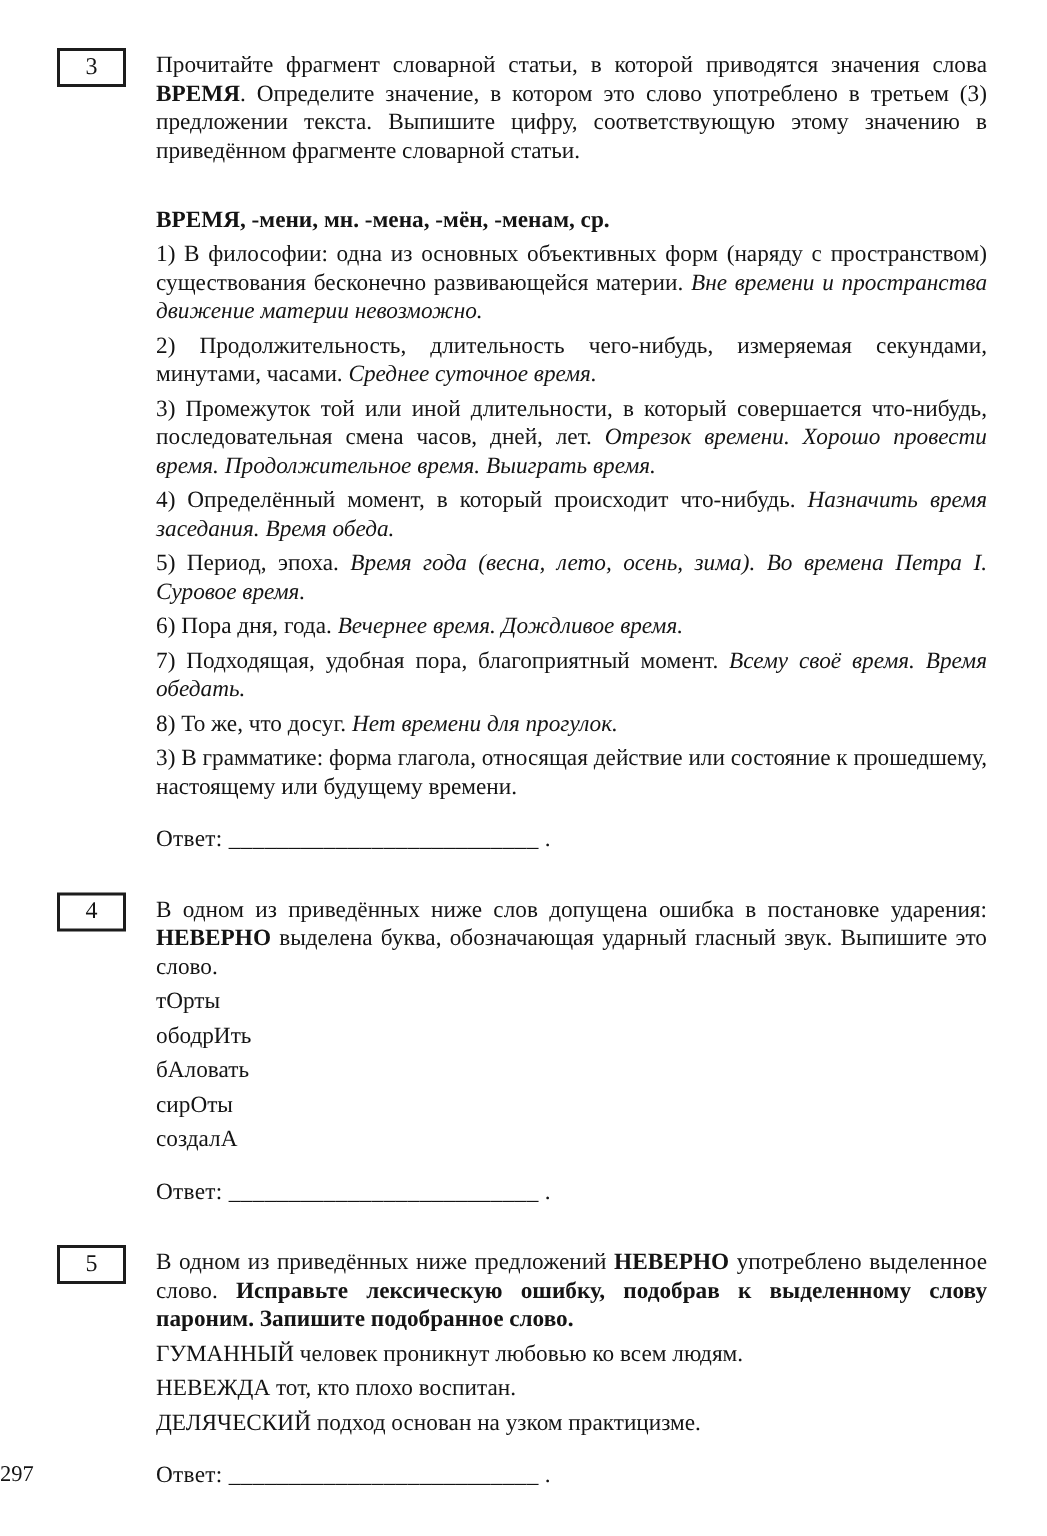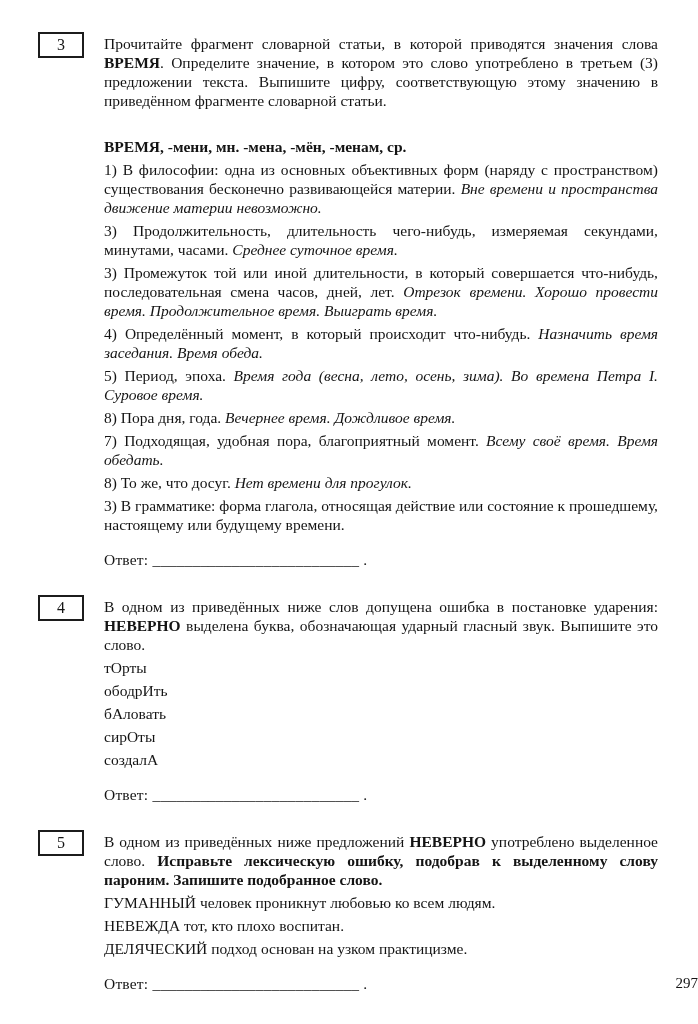--- a/index.html
+++ b/index.html
@@ -34,45 +34,45 @@
   p{margin:4px;font-family:Liberation Serif, serif;}
   .just{text-align:justify;}
   .gap{height:19px;}
   b{font-weight:bold;}
   i{font-style:italic;}
   .answer{margin-top:16px;letter-spacing:.2px;}
   .footer{
     position:absolute;
     left:0;bottom:32px;
     width:698px;
-    text-align:right;
+    text-align:left;
     font-size:15px;
     font-family:"Liberation Serif", serif;
     color:#141414;
   }
 </style>
 </head>
 <body>
 
 <div class="page">
 
   <section class="task">
     <div class="num-box">
       <span>3</span>
     </div>
     <div class="task-body">
       <p class="just"><span>Прочитайте фрагмент словарной статьи, в которой приводятся значения слова </span><b>ВРЕМЯ</b><span>. Определите значение, в котором это слово употреблено в третьем (3) предложении текста. Выпишите цифру, соответствующую этому значению в приведённом фрагменте словарной статьи.</span></p>
       <div class="gap"></div>
       <p class="just"><b>ВРЕМЯ</b><b>, -мени, мн. -мена, -мён, -менам, ср.</b></p>
       <p class="just"><span>1) В философии: одна из основных объективных форм (наряду с пространством) существования бесконечно развивающейся материи. </span><i>Вне времени и пространства движение материи невозможно.</i></p>
-      <p class="just"><span>3) Продолжительность, длительность чего-нибудь, измеряемая секундами, минутами, часами. </span><i>Среднее суточное время.</i></p>
+      <p class="just"><span>2) Продолжительность, длительность чего-нибудь, измеряемая секундами, минутами, часами. </span><i>Среднее суточное время.</i></p>
       <p class="just"><span>3) Промежуток той или иной длительности, в который совершается что-нибудь, последовательная смена часов, дней, лет. </span><i>Отрезок времени. Хорошо провести время. Продолжительное время. Выиграть время.</i></p>
       <p class="just"><span>4) Определённый момент, в который происходит что-нибудь. </span><i>Назначить время заседания. Время обеда.</i></p>
       <p class="just"><span>5) Период, эпоха. </span><i>Время года (весна, лето, осень, зима). Во времена Петра I. Суровое время.</i></p>
-      <p class="just"><span>8) Пора дня, года. </span><i>Вечернее время. Дождливое время.</i></p>
+      <p class="just"><span>6) Пора дня, года. </span><i>Вечернее время. Дождливое время.</i></p>
       <p class="just"><span>7) Подходящая, удобная пора, благоприятный момент. </span><i>Всему своё время. Время обедать.</i></p>
       <p class="just"><span>8) То же, что досуг. </span><i>Нет времени для прогулок.</i></p>
       <p class="just"><span>3) В грамматике: форма глагола, относящая действие или состояние к прошедшему, настоящему или будущему времени.</span><i></i></p>
       <p class="answer">Ответ: __________________________ .</p>
     </div>
   </section>
 
   <section class="task">
     <div class="num-box">
       <span>4</span>

